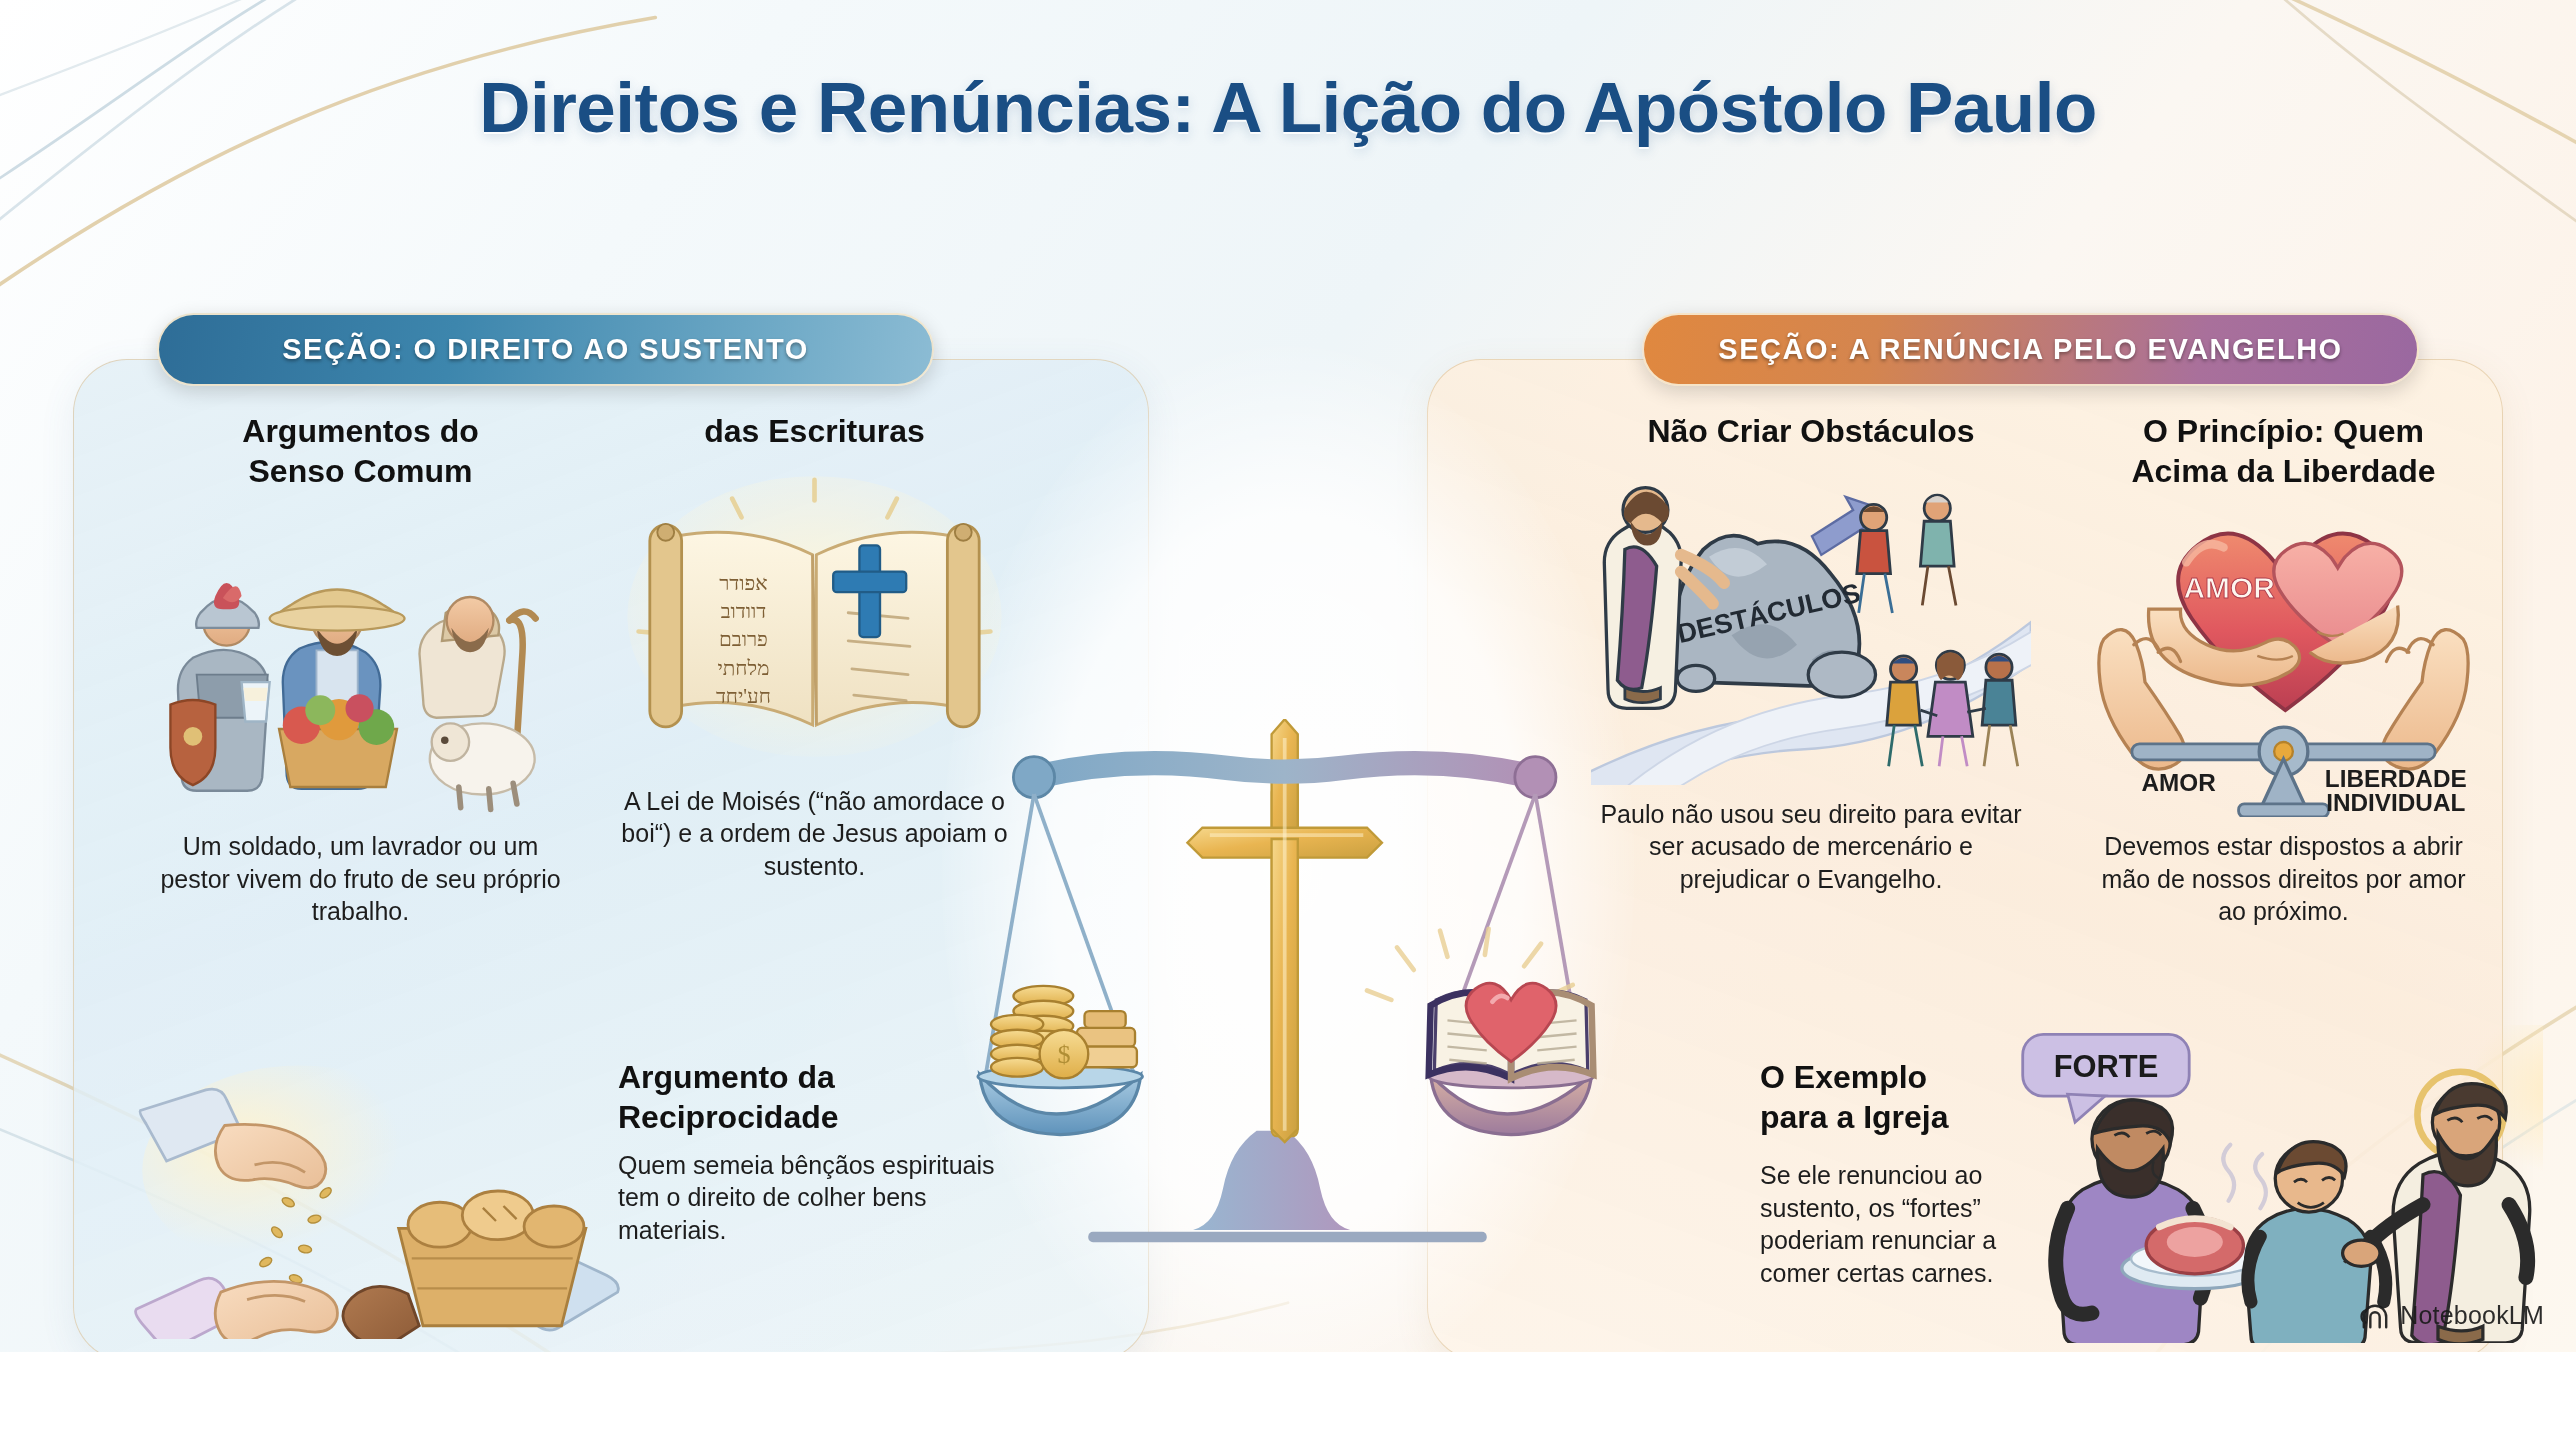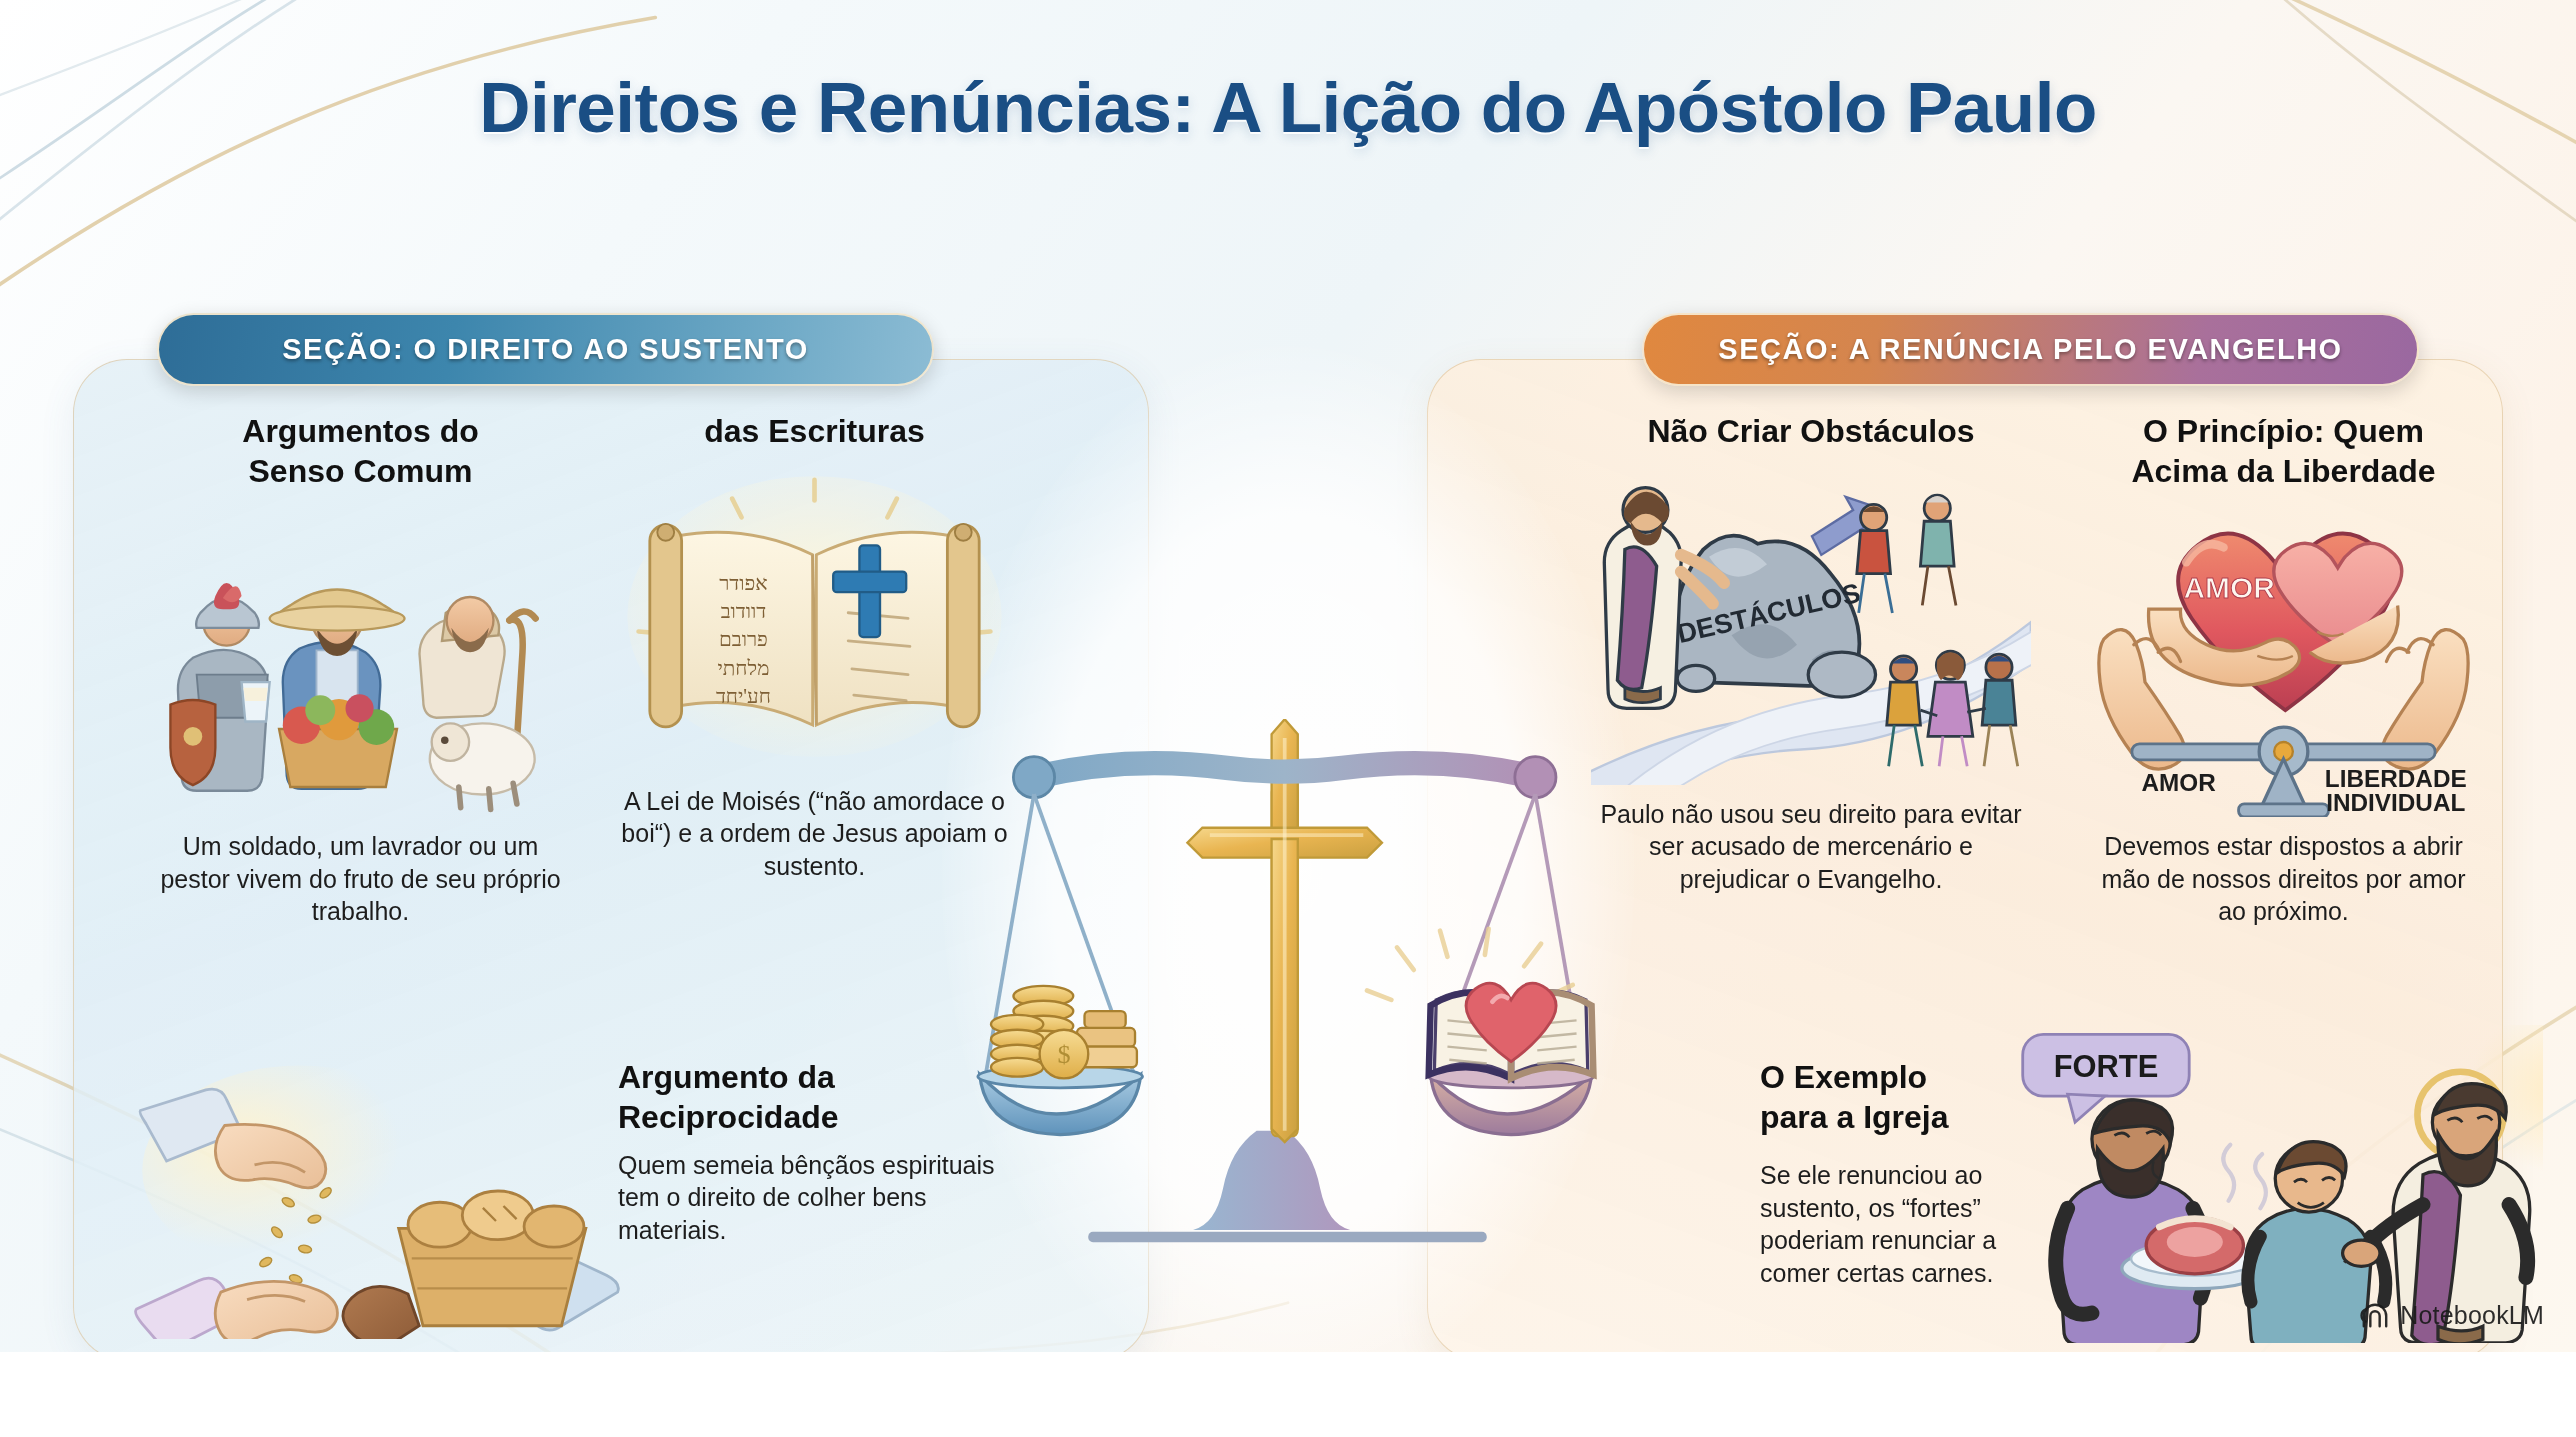--- a/index.html
+++ b/index.html
@@ -107,21 +107,21 @@
     text-align: center;
   }
   .card-body.left-align { text-align: left; }
 
   .art { position: relative; }
 
   
   .watermark {
     position: absolute;
     right: 32px; bottom: 22.5px;
-    display: flex; align-items: center; gap: 10.3px;
+    display: flex; align-items: flex-end; gap: 10.3px;
     color: #1b1b1b;
     font-size: 25px;
     letter-spacing: 0.2px;
     opacity: .92;
     margin-top: 16px;
   }
 
   svg { display: block; }
 </style>
 </head>

